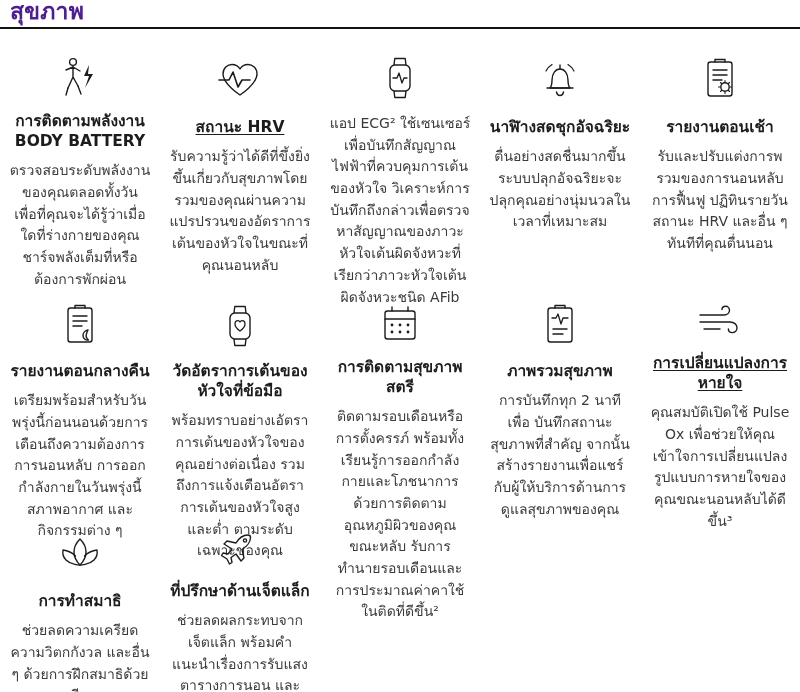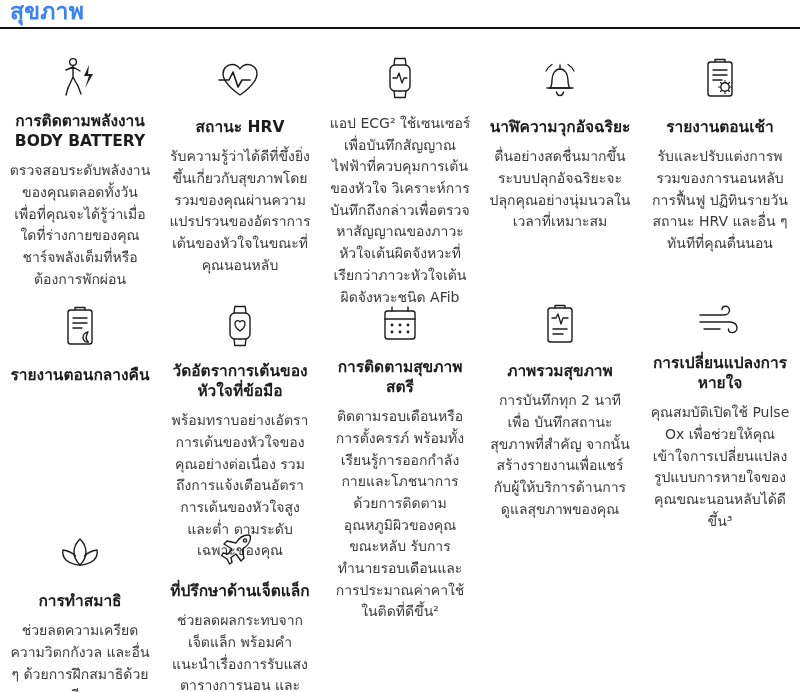--- a/index.html
+++ b/index.html
@@ -15,21 +15,21 @@
   }
   .page {
     width: 800px;
     height: 692px;
     position: relative;
     background: #fff;
   }
   .page-title {
     font-size: 23px;
     font-weight: 700;
-    color: #3b82f6;
+    color: #4c1d95;
     padding: 0 0 4px 10px;
     margin: 0;
     line-height: 1.0;
     letter-spacing: 0.2px;
   }
   .title-rule {
     border: 0;
     border-top: 2px solid #111;
     margin: 0 0 0 0;
     width: 800px;
@@ -63,20 +63,21 @@
   .icon-wrap svg { display: block; }
   .card-title {
     font-size: 15.5px;
     font-weight: 700;
     line-height: 1.3;
     color: #1c1c1c;
     margin: 0 0 9px 0;
     max-width: 148px;
   }
   .card-title.link {
+    text-decoration: underline;
     text-underline-offset: 2px;
   }
   .card-desc {
     font-size: 14px;
     line-height: 1.55;
     color: #3a3a3a;
     margin: 0;
     max-width: 146px;
   }
 </style>
@@ -130,21 +131,21 @@
       <div class="icon-wrap">
         <svg width="42" height="42" viewBox="0 0 42 42" fill="none" stroke="#1c1c1c" stroke-width="1.4" stroke-linecap="round" stroke-linejoin="round">
           <path d="M11 29 C11 29 13 26.5 13 21 C13 14.5 16.5 10 21 10 C25.5 10 29 14.5 29 21 C29 26.5 31 29 31 29 Z"></path>
           <path d="M8 29 L34 29"></path>
           <path d="M17.5 33 C18 35.5 19.5 36.5 21 36.5 C22.5 36.5 24 35.5 24.5 33"></path>
           <path d="M21 10 L21 6"></path>
           <path d="M7 12 C8.5 9 10.5 7 13 5.5" stroke-width="1.2"></path>
           <path d="M35 12 C33.5 9 31.5 7 29 5.5" stroke-width="1.2"></path>
         </svg>
       </div>
-      <div class="card-title">นาฬิความวุกอัจฉริยะ</div>
+      <div class="card-title">นาฬิางสดชุกอัจฉริยะ</div>
       <div class="card-desc">ตื่นอย่างสดชื่นมากขึ้น ระบบปลุกอัจฉริยะจะปลุกคุณอย่างนุ่มนวลในเวลาที่เหมาะสม</div>
     </div>
 
     <div class="cell">
       <div class="icon-wrap">
         <svg width="38" height="46" viewBox="0 0 38 46" fill="none" stroke="#1c1c1c" stroke-width="1.4" stroke-linecap="round" stroke-linejoin="round">
           <rect x="7" y="5" width="24" height="34" rx="2.5"></rect>
           <path d="M14 5 L14 2.5 L24 2.5 L24 5"></path>
           <path d="M12 13 L26 13 M12 18 L26 18 M12 23 L21 23"></path>
           <circle cx="24" cy="30" r="4.2"></circle>
@@ -161,20 +162,21 @@
     <div class="cell">
       <div class="icon-wrap">
         <svg width="38" height="46" viewBox="0 0 38 46" fill="none" stroke="#1c1c1c" stroke-width="1.4" stroke-linecap="round" stroke-linejoin="round">
           <rect x="7" y="5" width="24" height="34" rx="2.5"></rect>
           <path d="M14 5 L14 2.5 L24 2.5 L24 5"></path>
           <path d="M12 13 L26 13 M12 18 L26 18 M12 23 L21 23"></path>
           <path d="M27 27 C24 27.5 22 30 22 32.5 C22 35.5 24.5 37.5 27.5 37 C25.5 35.5 24.8 33 25.5 30.8 C26 29.2 26.5 28 27 27 Z"></path>
         </svg>
       </div>
       <div class="card-title">รายงานตอนกลางคืน</div>
+      <div class="card-desc">เตรียมพร้อมสำหรับวันพรุ่งนี้ก่อนนอนด้วยการเตือนถึงความต้องการการนอนหลับ การออกกำลังกายในวันพรุ่งนี้ สภาพอากาศ และกิจกรรมต่าง ๆ</div>
     </div>
 
     <div class="cell">
       <div class="icon-wrap">
         <svg width="36" height="46" viewBox="0 0 36 46" fill="none" stroke="#1c1c1c" stroke-width="1.4" stroke-linecap="round" stroke-linejoin="round">
           <rect x="8" y="10" width="20" height="26" rx="5"></rect>
           <path d="M12 10 L12.8 3.5 L23.2 3.5 L24 10"></path>
           <path d="M12 36 L12.8 42.5 L23.2 42.5 L24 36"></path>
           <path d="M18 28 C18 28 13 24.5 13 21 C13 19 14.4 17.7 16 17.7 C17 17.7 17.6 18.3 18 19 C18.4 18.3 19 17.7 20 17.7 C21.6 17.7 23 19 23 21 C23 24.5 18 28 18 28 Z" stroke-width="1.3"></path>
         </svg>

